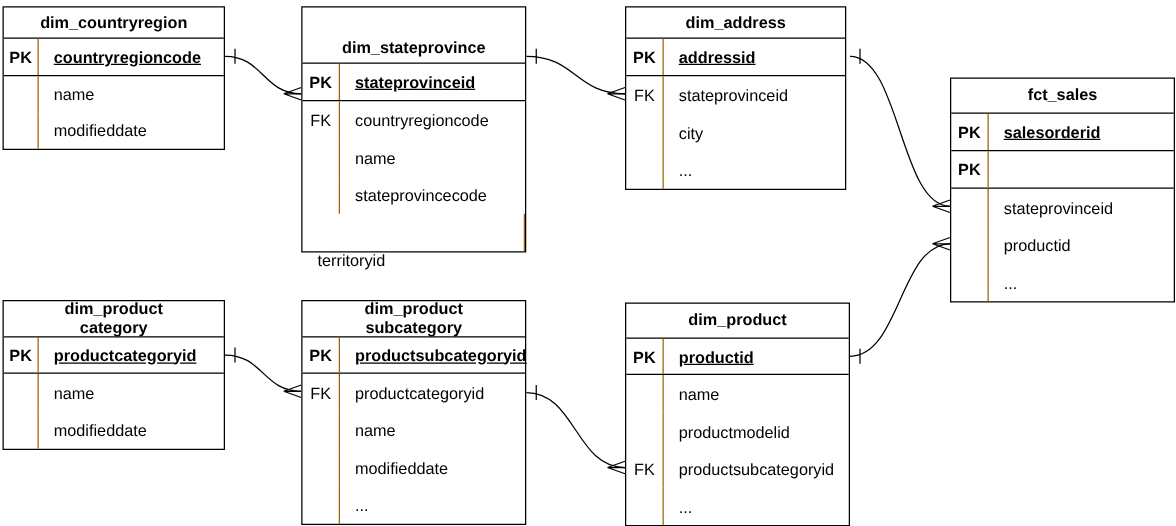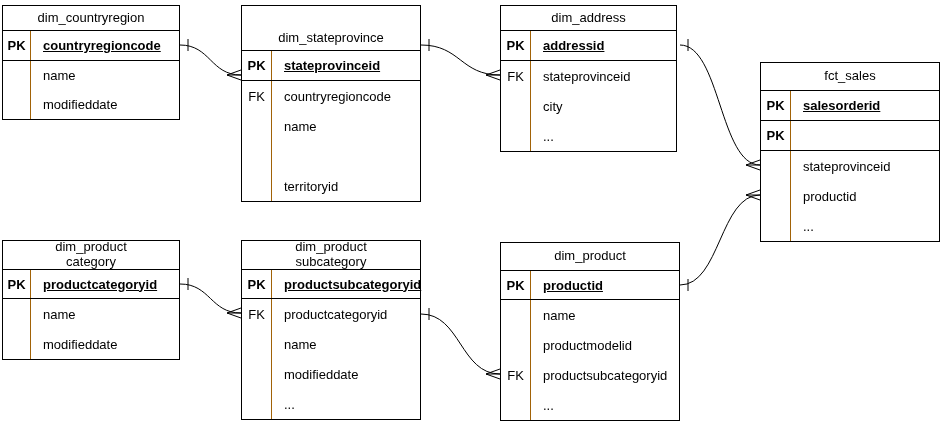--- a/index.html
+++ b/index.html
@@ -7,21 +7,21 @@
   body {
     width: 941px; height: 421px; position: relative; overflow: hidden;
     font-family: "Liberation Sans", sans-serif; color: #000;
   }
   .canvas { position: relative; width: 941px; height: 421px; background: #ffffff; }
   .entity {
     position: absolute; background: #ffffff; border: 1px solid #000000;
     font-size: 13px; color: #000000;
   }
   .entity .title {
-    border-bottom: 1px solid #000000; font-weight: normal;
+    border-bottom: 1px solid #000000; font-weight: bold;
     display: flex; align-items: center; justify-content: center;
     text-align: center; white-space: pre-line; line-height: 1.12; font-size: 13px;
   }
   .row { display: flex; align-items: stretch; }
   .row.pk { border-bottom: 1px solid #000000; }
   .key {
     flex: 0 0 30px; border-right: 1px solid #a16207;
     display: flex; align-items: center; justify-content: center;
   }
   .key.narrow { flex-basis: 28px; }
@@ -94,22 +94,23 @@
     <div class="row" style="height:30px;">
       <div class="key">FK</div>
       <div class="field">countryregioncode</div>
     </div>
     <div class="row" style="height:30px;">
       <div class="key"></div>
       <div class="field">name</div>
     </div>
     <div class="row" style="height:30px;">
       <div class="key"></div>
-    </div>
-    <div class="row" style="height:30px;">
+      <div class="field">stateprovincecode</div>
+    </div>
+    <div class="row" style="height:30px;flex-direction:column;">
       <div class="key"></div>
       <div class="field">territoryid</div>
     </div>
   </div>
 
   <div class="entity" style="left:500px;top:5px;width:177px;">
     <div class="title" style="height:25px;">dim_address</div>
     <div class="row pk" style="height:30px;">
       <div class="key pk-label">PK</div>
       <div class="field">addressid</div>

